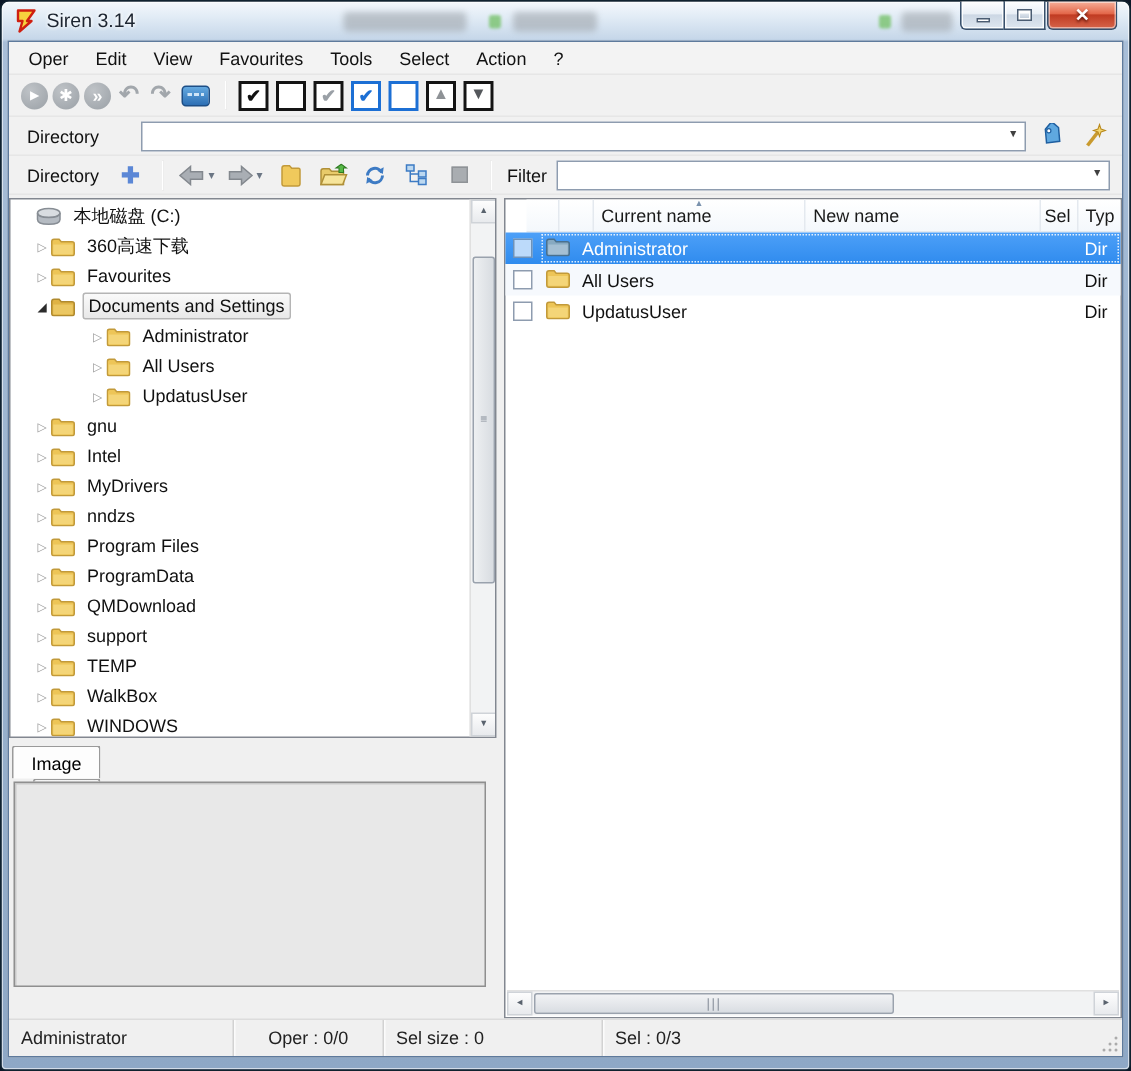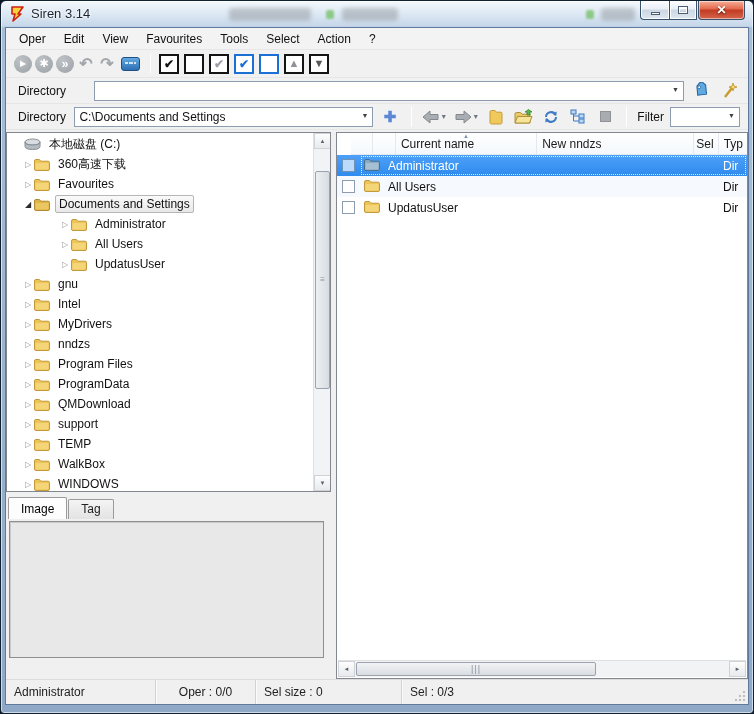--- a/index.html
+++ b/index.html
@@ -90,21 +90,21 @@
   .tree-label.sel { border:1px solid #b5b5b5; border-radius:2px; background:linear-gradient(#fafafa,#e8e8e8); }
 
   .vscroll { position:absolute; right:0; top:0; bottom:0; width:17px; background:#f2f3f4; border-left:1px solid #e0e0e0; }
   .v-arrow { position:absolute; left:0; width:17px; height:16px; display:flex; align-items:center; justify-content:center;
     font-size:6px; color:#5a636e; background:linear-gradient(#fdfdfd,#e8eaed); border:1px solid #cfd3d8; }
   .v-arrow.up { top:0; } .v-arrow.down { bottom:0; }
   .v-thumb { position:absolute; left:1px; width:15px; top:38px; height:218px; border:1px solid #9aa2ad; border-radius:2px;
     background:linear-gradient(90deg,#eef0f2,#d8dce1); display:flex; align-items:center; justify-content:center; }
   .v-thumb .grip { font-size:8px; color:#8a929d; line-height:6px; }
 
-  .tab-strip { position:absolute; left:2px; top:367px; display:flex; align-items:flex-end; font-size:12px; }
+  .tab-strip { position:absolute; left:2px; top:367px; display:flex; align-items:flex-end; font-size:12px;flex-direction:column; }
   .tab { padding:0 12px; border:1px solid #9a9a9a; border-bottom:none; border-radius:2px 2px 0 0; cursor:default; }
   .tab.active { background:#fdfdfd; height:22px; line-height:22px; z-index:2; }
   .tab.inactive { background:linear-gradient(#f4f4f4,#e3e3e3); height:20px; line-height:19px; margin-left:1px; color:#222; }
   .preview-box { position:absolute; left:3px; top:391px; width:315px; height:137px; background:#e8e8e8;
     border:1px solid #8f8f8f; box-shadow:inset 1px 1px 0 #c9c9c9; }
 
   .list-pane { position:absolute; left:330px; top:2px; right:0; bottom:0; background:#fff; border:1px solid #828790; }
   .list-header { position:absolute; left:14px; right:0; top:0; height:22px; display:flex;
     background:linear-gradient(#ffffff,#f4f8fc); border-bottom:1px solid #e3e8ee; font-size:12px; color:#1a1a1a; }
   .hcell { border-right:1px solid #e4e9ef; display:flex; align-items:flex-end; padding:0 4px 3px 5px; position:relative; }
@@ -224,24 +224,20 @@
       <span class="mini-btn">
         <svg width="17" height="17" viewBox="0 0 17 17">
             <path d="M4 15 L11 6" stroke="#c99a2e" stroke-width="2.4"></path>
             <path d="M12 1 L13 4 L16 5 L13 6 L12 9 L11 6 L8 5 L11 4 Z" fill="#f5d76e" stroke="#b98a1e" stroke-width=".7"></path>
           </svg>
       </span>
     </div>
 
     <div class="field-row" style="border-top:1px solid #e6e6e6;">
       <span class="dir-label">Directory</span>
-      <div class="combo dir-combo">
-        <span class="val">C:\Documents and Settings</span>
-        <span class="arrow">▼</span>
-      </div>
       <span class="mini-btn">
           <span class="plus-glyph">✚</span>
         </span>
       <span class="row-sep"></span>
       <span class="nav-group">
         <svg width="18" height="14" viewBox="0 0 18 14">
             <path d="M8 1 L8 4.5 L16 4.5 L16 9.5 L8 9.5 L8 13 L1 7 Z" fill="#a9aeb4" stroke="#83888e"></path>
           </svg>
         <span class="nav-dd">▾</span>
       </span>
@@ -492,21 +488,21 @@
 
       <div class="list-pane">
         <div class="list-header">
           <div class="hcell hc0"></div>
           <div class="hcell hc1"></div>
           <div class="hcell hc2">
             <span class="sort-arrow">▲</span>
             <span>Current name</span>
           </div>
           <div class="hcell hc3">
-              <span>New nndzs</span>
+              <span>New name</span>
             </div>
           <div class="hcell hc4">
               <span>Sel</span>
             </div>
           <div class="hcell hc5">
               <span>Typ</span>
             </div>
         </div>
         <div class="list-rows" id="list-rows">
             <div class="lrow selected">

